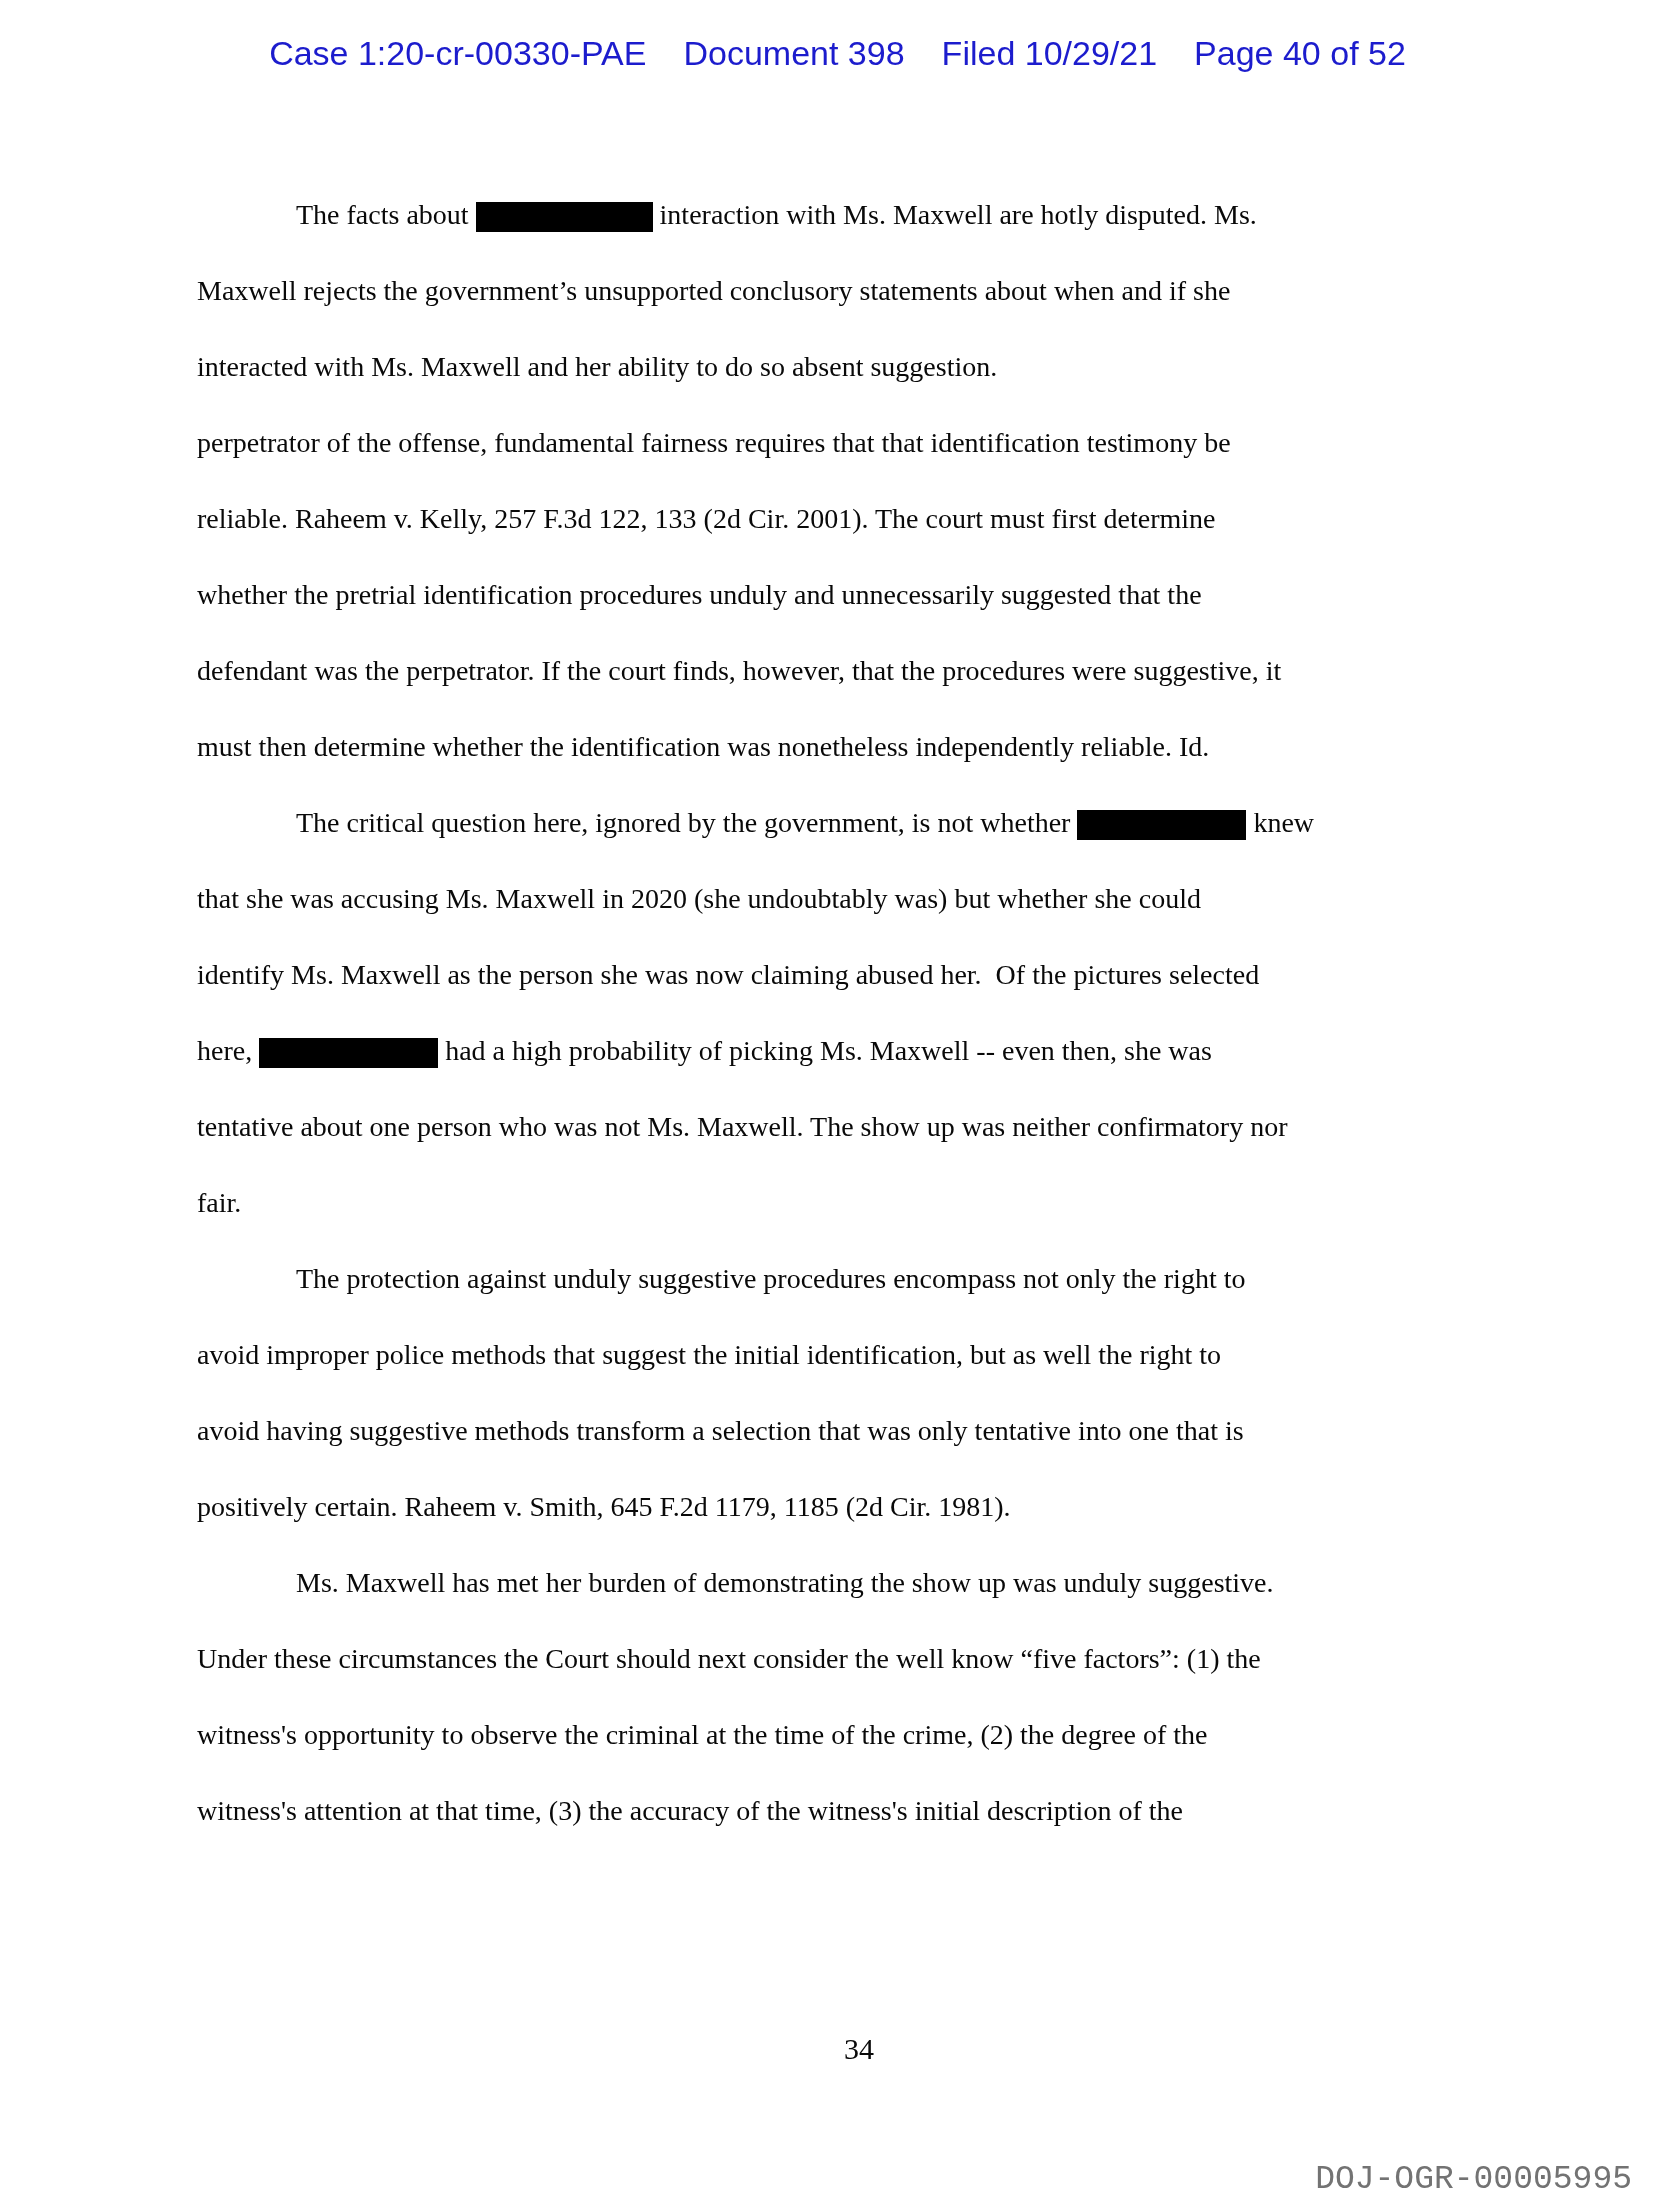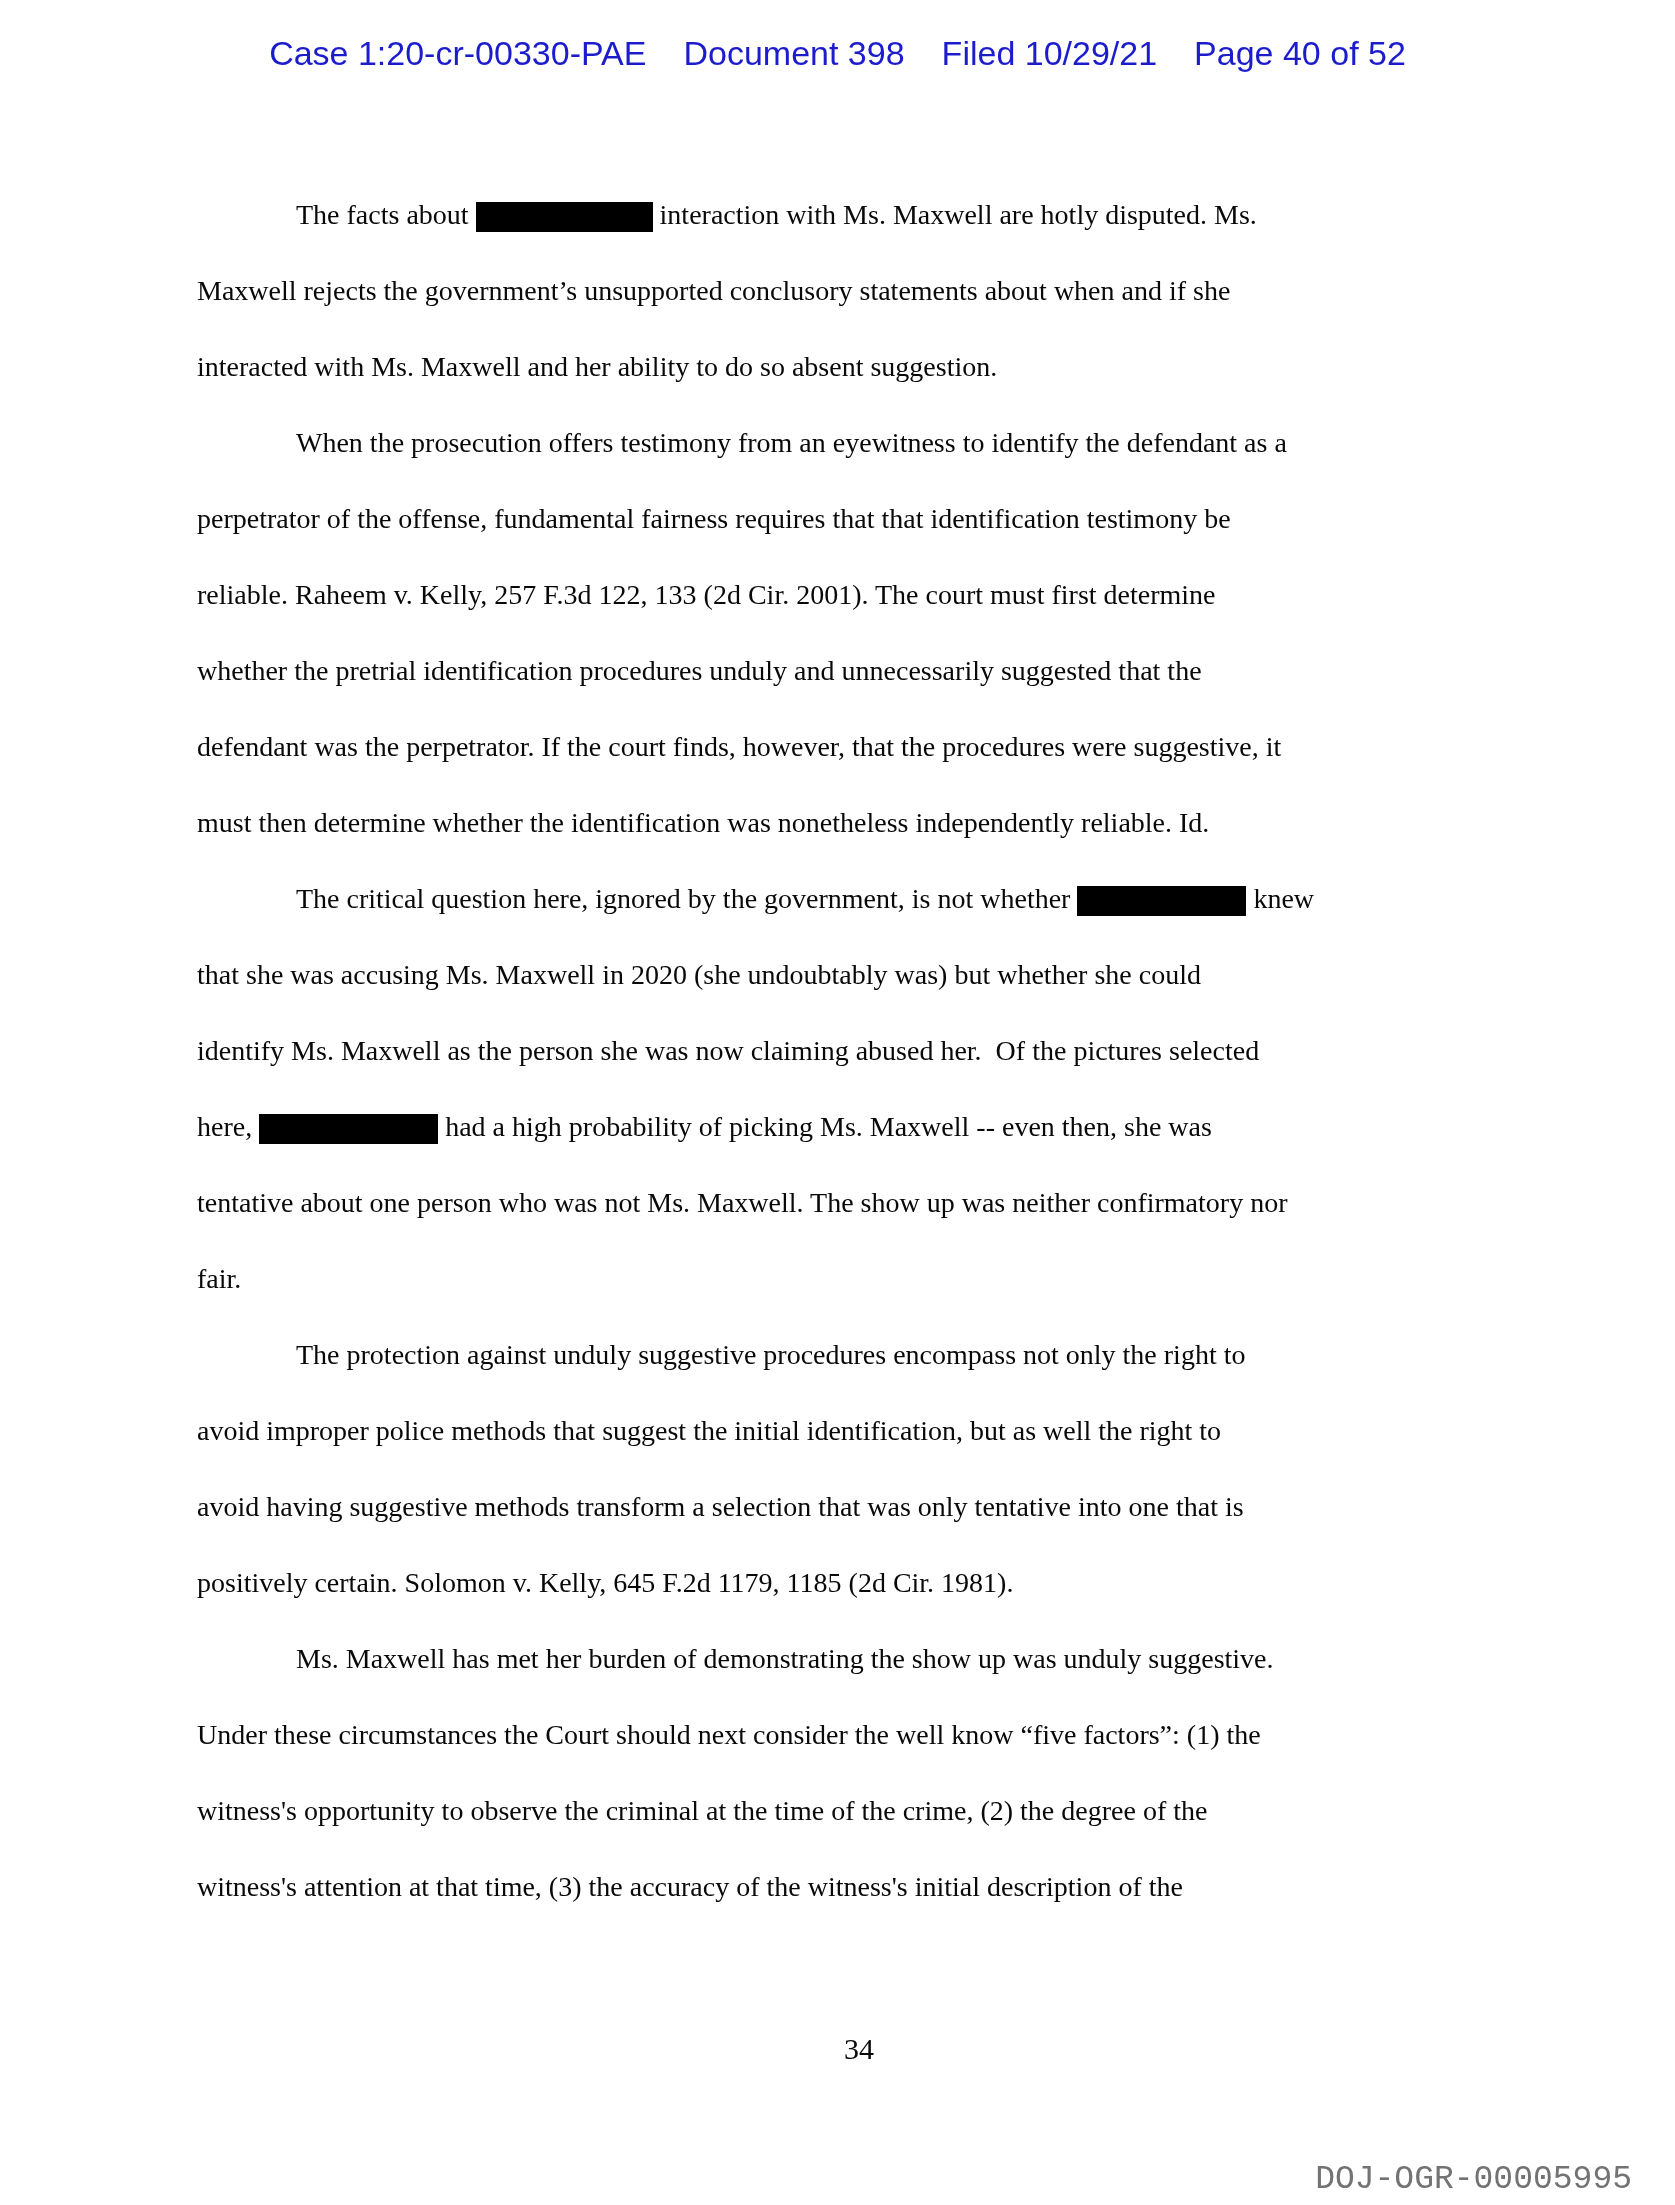--- a/index.html
+++ b/index.html
@@ -78,40 +78,39 @@
     <span>Page 40 of 52</span>
   </div>
 
   <div class="doc-body">
       <div class="para">
         <div class="line indent"><span class="rm">The facts about </span><span class="redact" style="width: 177px; background: rgb(0, 0, 0);"></span><span class="rm"> interaction with Ms. Maxwell are hotly disputed. Ms.</span></div>
         <div class="line"><span class="rm">Maxwell rejects the government’s unsupported conclusory statements about when and if she</span></div>
         <div class="line"><span class="rm">interacted with Ms. Maxwell and her ability to do so absent suggestion.</span></div>
       </div>
       <div class="para">
-        <div class="line indent"><span class="rm">When the prosecution offers testimony from an eyewitness to identify the defendant as a</span></div>
         <div class="line"><span class="rm">perpetrator of the offense, fundamental fairness requires that that identification testimony be</span></div>
         <div class="line"><span class="rm">reliable. </span><span class="it">Raheem v. Kelly</span><span class="rm">, 257 F.3d 122, 133 (2d Cir. 2001). The court must first determine</span></div>
         <div class="line"><span class="rm">whether the pretrial identification procedures unduly and unnecessarily suggested that the</span></div>
         <div class="line"><span class="rm">defendant was the perpetrator. If the court finds, however, that the procedures were suggestive, it</span></div>
         <div class="line"><span class="rm">must then determine whether the identification was nonetheless independently reliable. </span><span class="it">Id.</span></div>
       </div>
       <div class="para">
         <div class="line indent"><span class="rm">The critical question here, ignored by the government, is not whether </span><span class="redact" style="width: 169px; background: rgb(0, 0, 0);"></span><span class="rm"> </span><span class="it">knew</span></div>
         <div class="line"><span class="it">that she was accusing Ms. Maxwell</span><span class="rm"> in 2020 (she undoubtably was) but whether she could</span></div>
         <div class="line"><span class="it">identify Ms. Maxwell</span><span class="rm"> as the person she was now claiming abused her.  Of the pictures selected</span></div>
         <div class="line"><span class="rm">here, </span><span class="redact" style="width: 179px; background: rgb(0, 0, 0);"></span><span class="rm"> had a high probability of picking Ms. Maxwell -- even then, she was</span></div>
         <div class="line"><span class="rm">tentative about one person who was not Ms. Maxwell. The show up was neither confirmatory nor</span></div>
         <div class="line"><span class="rm">fair.</span></div>
       </div>
       <div class="para">
         <div class="line indent"><span class="rm">The protection against unduly suggestive procedures encompass not only the right to</span></div>
         <div class="line"><span class="rm">avoid improper police methods that suggest the initial identification, but as well the right to</span></div>
         <div class="line"><span class="rm">avoid having suggestive methods transform a selection that was only tentative into one that is</span></div>
-        <div class="line"><span class="rm">positively certain. </span><span class="it">Solomon v. Kelly</span><span class="rm">, 645 F.2d 1179, 1185 (2d Cir. 1981).</span></div>
+        <div class="line"><span class="rm">positively certain. </span><span class="it">Raheem v. Smith</span><span class="rm">, 645 F.2d 1179, 1185 (2d Cir. 1981).</span></div>
       </div>
       <div class="para">
         <div class="line indent"><span class="rm">Ms. Maxwell has met her burden of demonstrating the show up was unduly suggestive.</span></div>
         <div class="line"><span class="rm">Under these circumstances the Court should next consider the well know “five factors”: (1) the</span></div>
         <div class="line"><span class="rm">witness's opportunity to observe the criminal at the time of the crime, (2) the degree of the</span></div>
         <div class="line"><span class="rm">witness's attention at that time, (3) the accuracy of the witness's initial description of the</span></div>
       </div>
     </div>
 
   <div class="page-number">34</div>

